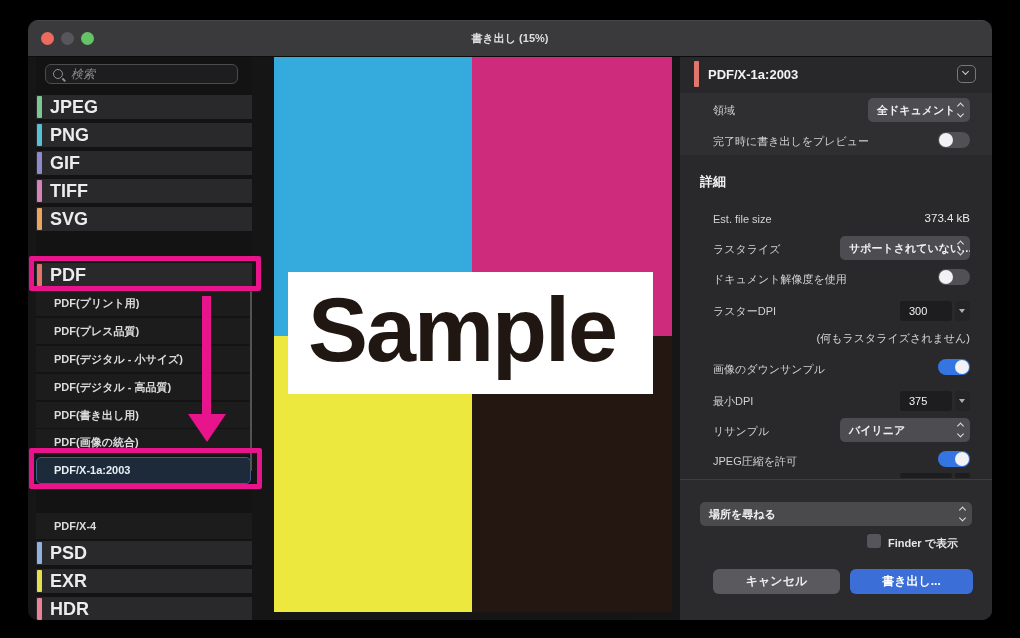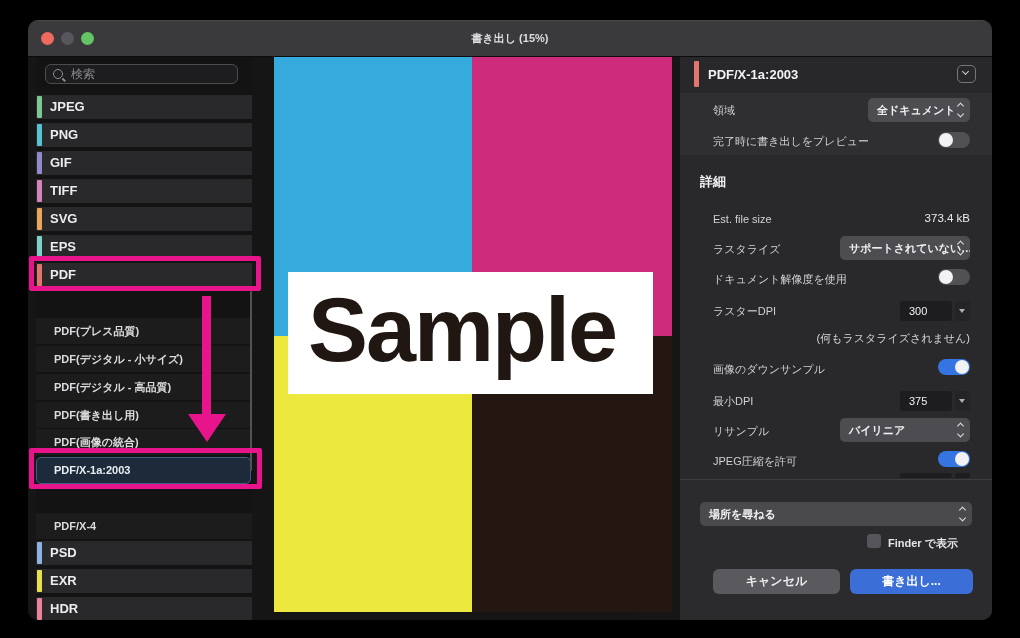--- a/index.html
+++ b/index.html
@@ -27,25 +27,25 @@
   .sidebar{position:absolute;left:8px;top:0;width:216px;height:563px;background:#131314;overflow:hidden;}
   .preview{position:absolute;left:224px;top:0;width:383px;height:563px;background:#151516;}
   .panel{position:absolute;left:652px;top:0;width:312px;height:563px;background:#29292b;}
   
   .search{position:absolute;left:9px;top:7px;width:193px;height:20px;border:1px solid #4c4c4f;
     border-radius:6px;background:#1d1d1f;display:flex;align-items:center;padding-left:7px;box-sizing:border-box;}
   .mag{position:relative;width:8px;height:8px;border:1.5px solid #909094;border-radius:50%;flex:0 0 auto;}
   .mag::after{content:"";position:absolute;width:4px;height:1.5px;background:#909094;
     transform:rotate(45deg);right:-4px;bottom:-2px;}
   .sfield{flex:1;margin-left:6px;background:transparent;border:none;outline:none;
-    color:#d8d8da;font-size:12px;font-family:inherit;}
+    color:#d8d8da;font-size:12px;font-family:inherit;font-style:italic;}
   .sfield::placeholder{color:#8a8a8d;}
   .srow{position:absolute;left:0;width:216px;height:24px;background:#29292b;}
   .srow .accent{position:absolute;left:1px;top:1px;width:5px;height:22px;border-radius:1px;}
-  .srow .flabel{position:absolute;left:14px;top:0;line-height:24px;font-size:13px;font-weight:bold;color:#ececee;}
+  .srow .flabel{position:absolute;left:14px;top:0;line-height:24px;font-size:18px;font-weight:bold;color:#ececee;}
   .prow{position:absolute;left:0;width:216px;height:26px;background:#1c1c1d;}
   .prow .plabel{position:absolute;left:18px;top:0;line-height:26px;font-size:11px;font-weight:bold;color:#dcdcde;}
   .prow.sel{left:0;width:215px;height:27px;background:#1c2a3a;border:1px solid #3f6086;
     border-radius:5px;box-sizing:border-box;}
   .prow.sel .plabel{line-height:25px;left:17px;color:#e8eef4;}
   .sscroll{position:absolute;left:214px;top:234px;width:2px;height:180px;background:#535356;border-radius:1px;}
   
   .art{position:absolute;left:22px;top:0;width:398px;height:555px;}
   .quad{position:absolute;}
   .q-tl{left:0;top:0;width:198px;height:279px;}
@@ -139,29 +139,28 @@
         <span class="flabel">GIF</span>
       </div>
       <div class="srow" style="top:122px">
         <span class="accent" style="background: rgb(213, 132, 186);"></span>
         <span class="flabel">TIFF</span>
       </div>
       <div class="srow" style="top:150px">
         <span class="accent" style="background: rgb(235, 165, 92);"></span>
         <span class="flabel">SVG</span>
       </div>
-      <div class="srow" style="top:178px">
-        <span class="accent" style="background: rgb(125, 211, 198);"></span>
-        <span class="flabel">EPS</span>
-      </div>
       <div class="srow" style="top:206px">
         <span class="accent" style="background: rgb(226, 117, 106);"></span>
         <span class="flabel">PDF</span>
       </div>
 
+      <div class="prow" style="top:233px">
+        <span class="plabel">PDF(プリント用)</span>
+      </div>
       <div class="prow" style="top:261px">
         <span class="plabel">PDF(プレス品質)</span>
       </div>
       <div class="prow" style="top:289px">
         <span class="plabel">PDF(デジタル - 小サイズ)</span>
       </div>
       <div class="prow" style="top:317px">
         <span class="plabel">PDF(デジタル - 高品質)</span>
       </div>
       <div class="prow" style="top:345px">

